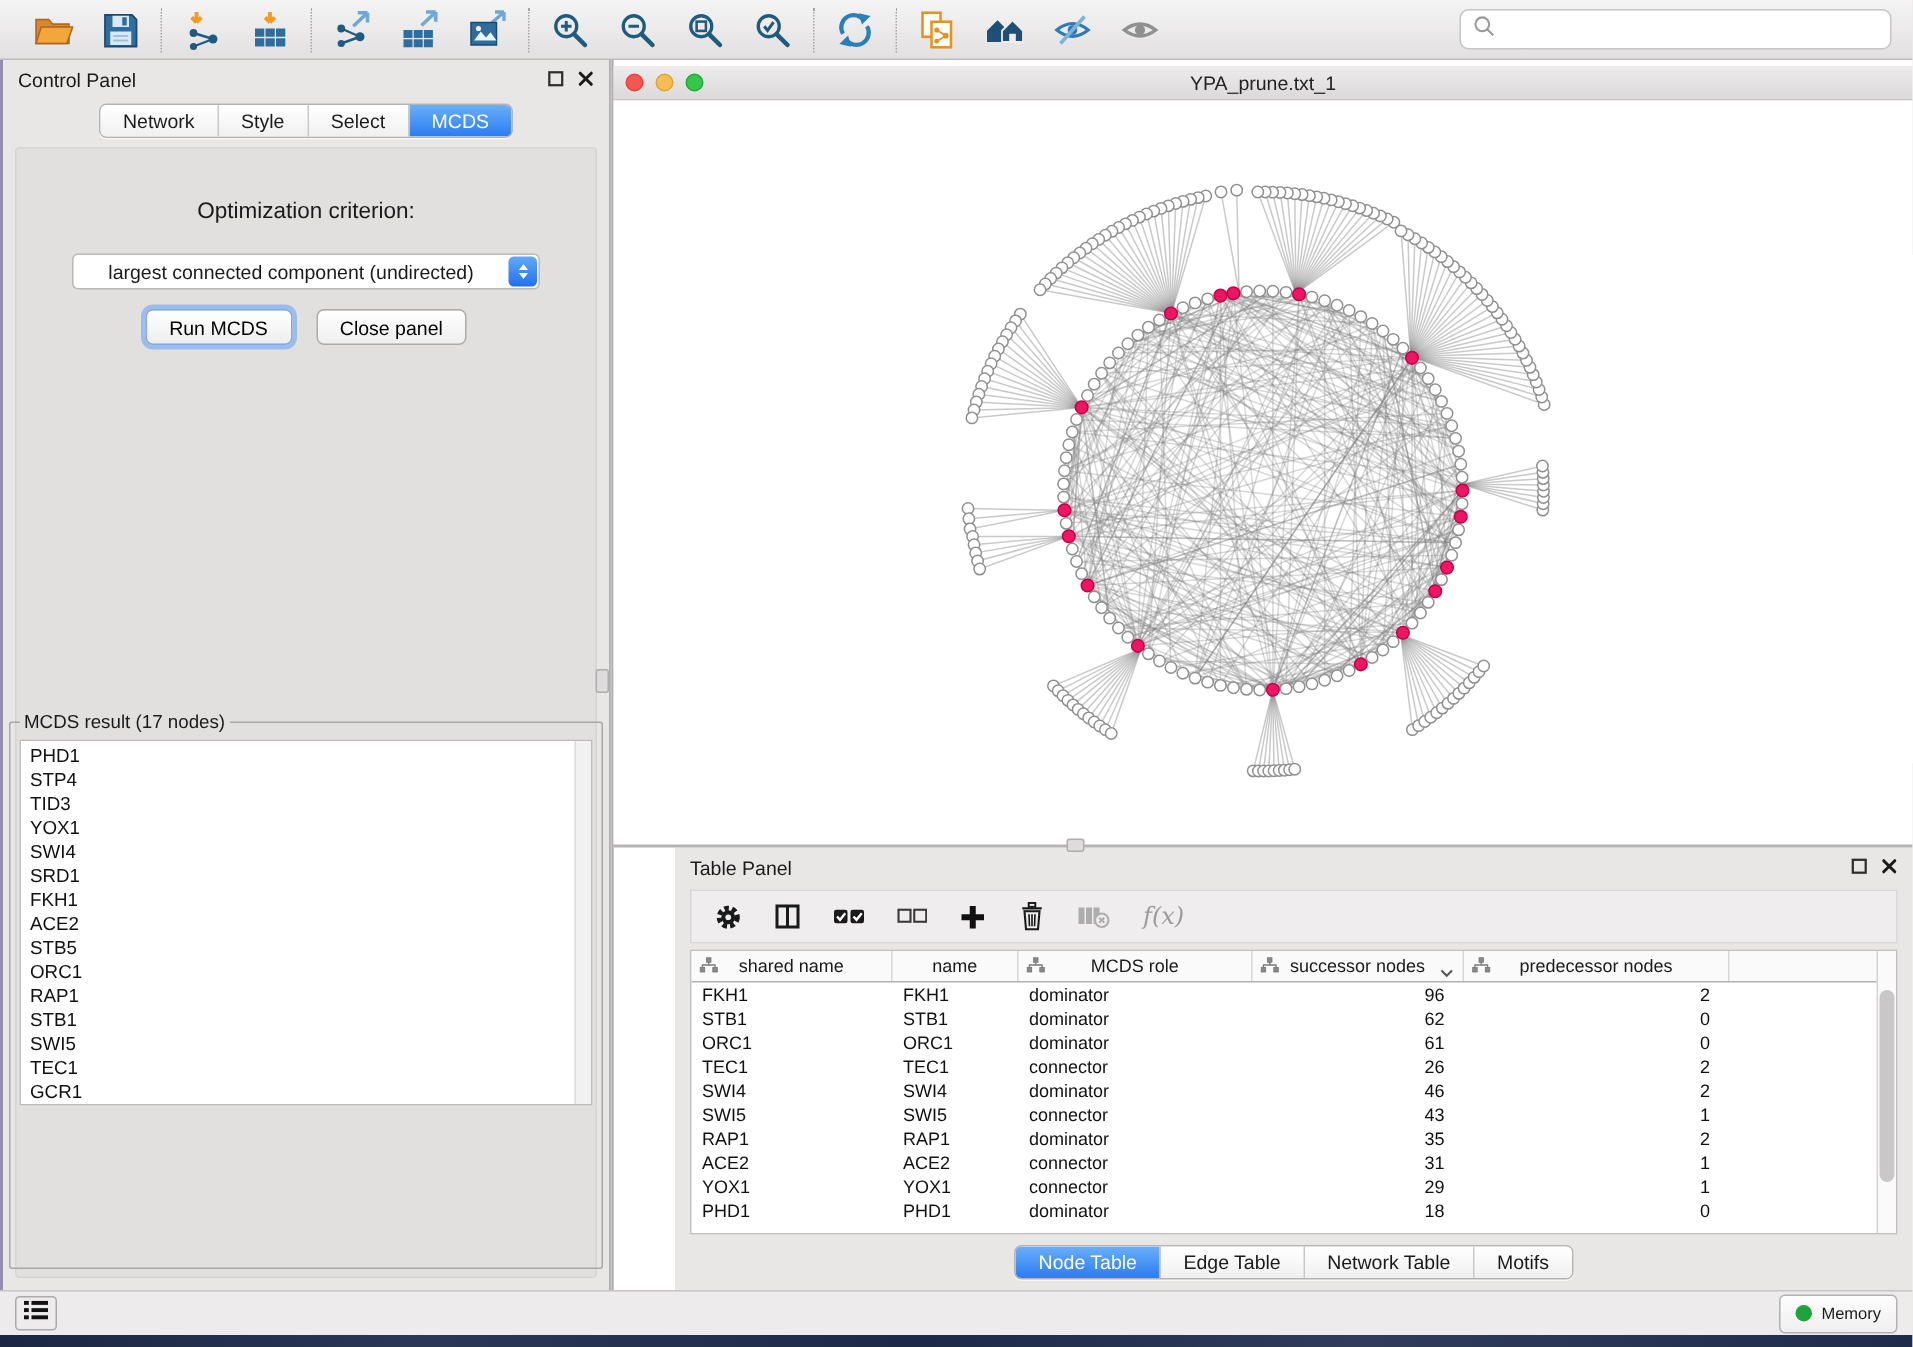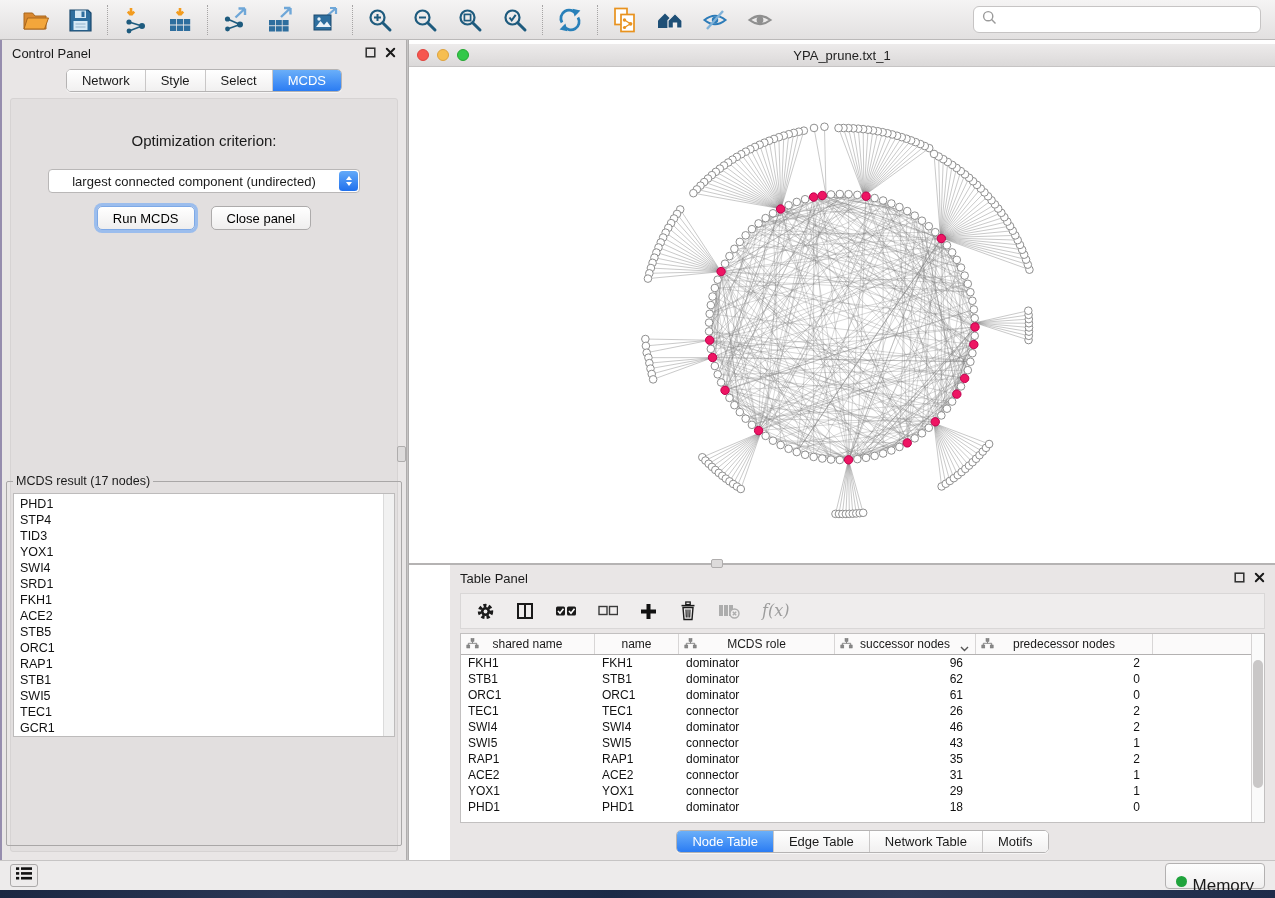--- a/index.html
+++ b/index.html
@@ -97,21 +97,21 @@
   .tbl-scroll { position:absolute; right:0; top:0; bottom:0; width:13px; background:#FAFAFA; border-left:1px solid #D5D3D3; }
   .tbl-thumb { position:absolute; top:26px; left:1px; width:10px; height:128px; background:#C9C7C7; border-radius:5px; }
   .bottom-tabs { display:flex; justify-content:center; margin:7px 0 7px; }
 
   
   .status-bar { flex:0 0 30px; height:30px; background:#EDEBEB; border-top:1px solid #C6C4C4;
     display:flex; align-items:center; padding:0 10px; }
   .list-btn { width:28px; height:23px; border:1px solid #ABA9A9; border-radius:3px; background:transparent;
     display:flex; align-items:center; justify-content:center; }
   .memory-btn { margin-left:auto; height:23px; border:1px solid #B3B1B1; border-radius:4px;
-    background:linear-gradient(#FDFDFD,#F0EFEF); display:flex; align-items:flex-start; gap:6px; padding:12px 10px; font-size:17px; }
+    background:linear-gradient(#FDFDFD,#F0EFEF); display:flex; align-items:center; gap:6px; padding:12px 10px; font-size:11px; }
   .memory-dot { width:11px; height:11px; border-radius:50%; }
   .desktop-strip { flex:0 0 8px; height:8px;
     background:linear-gradient(90deg,#1B2742,#2A3755 22%,#1C2A47 48%,#303C5A 71%,#1E2C4A); }
 </style>
 </head>
 <body>
 
 <div class="app">
 
   <div class="toolbar">

